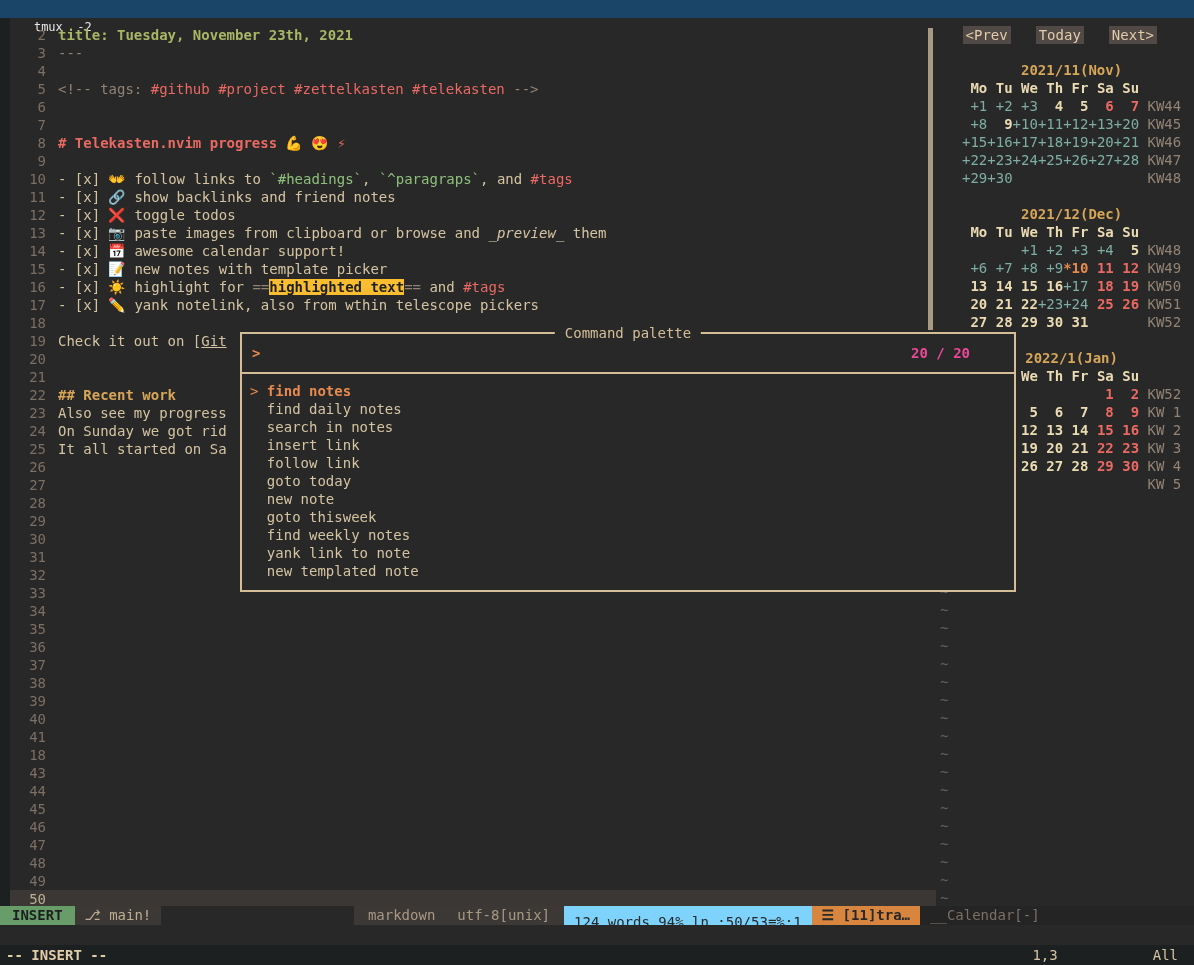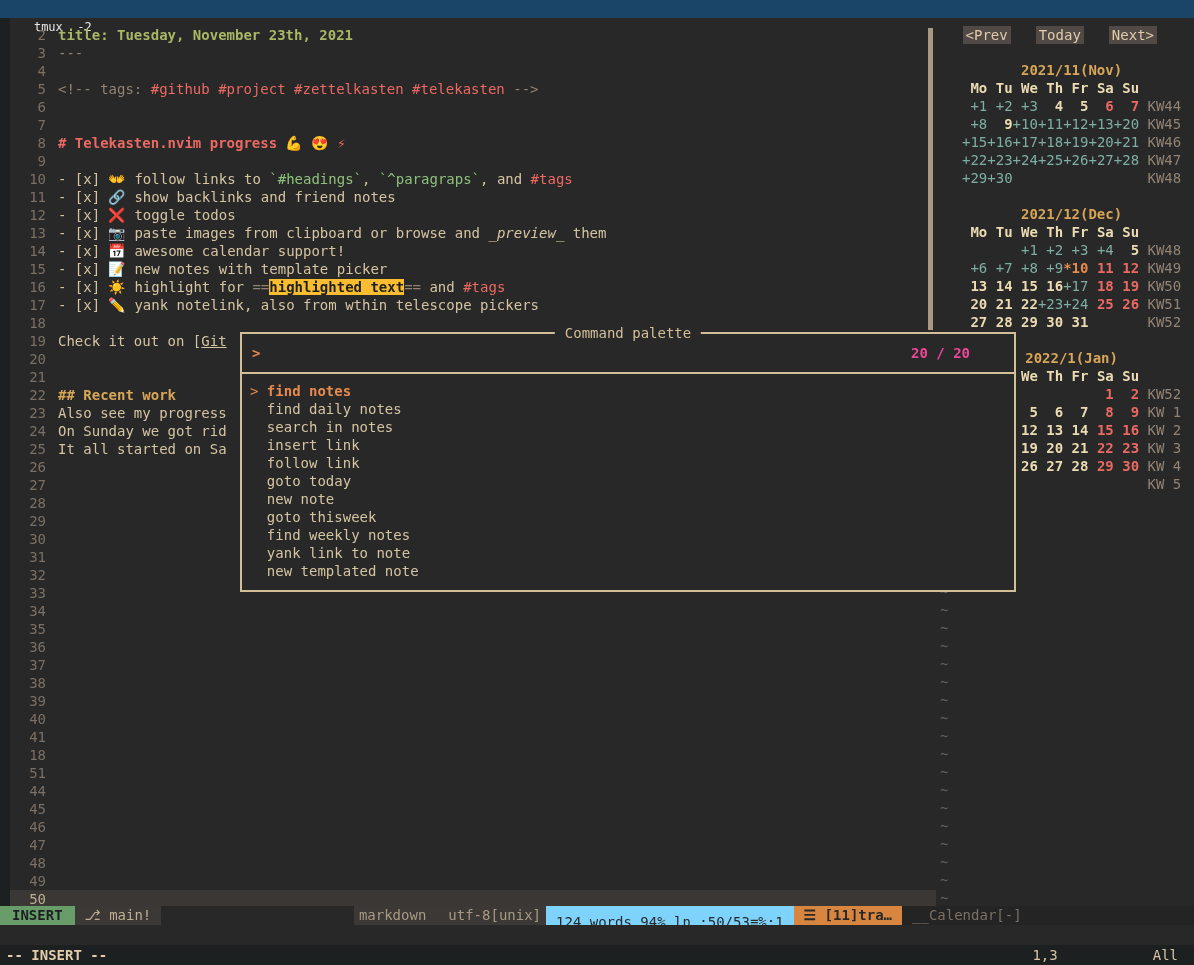--- a/index.html
+++ b/index.html
@@ -63,21 +63,21 @@
   .pal-item{display:flex;height:18px;line-height:18px;white-space:pre;padding-left:8px;color:#d5c4a1}
   .pal-caret{color:#e78a4e;white-space:pre}
   .pal-item.selected .pal-label{color:#e78a4e;font-weight:bold}
 
   
   .statusline{position:absolute;top:906px;left:0;width:1194px;height:19px;display:flex;line-height:19px;
     background:#282828;white-space:pre;overflow:hidden}
   .sl-mode{background:#689d6a;color:#1d2021;font-weight:bold;padding:0 12px}
   .sl-branch{background:#3c3836;color:#bdae93;padding:0 10px}
   .sl-file{background:#282828;color:#928374;padding:16px 12px}
-  .sl-meta{background:#3c3836;color:#a89984;padding:0 5px;display:flex;gap:22px}
+  .sl-meta{background:#3c3836;color:#a89984;padding:0 14px;display:flex;gap:22px}
   .sl-stats{background:#7dd3fc;color:#282828;padding:7px 10px}
   .sl-tabs{background:#d8863f;color:#282828;padding:0 10px;font-weight:bold}
   .sl-cal{background:#242424;color:#7c6f64;padding-left:10px;flex:1}
 
   .cmdline{position:absolute;top:925px;left:0;width:1194px;height:20px;line-height:20px;color:#bdae93;
     padding-left:5px;white-space:pre}
   .rulerline{position:absolute;top:945px;left:0;width:1194px;height:20px;line-height:20px;background:#1d2021;
     display:flex;padding:0 16px 0 6px;color:#d5c4a1;white-space:pre}
   .rl-mode{font-weight:bold;color:#e2cca9}
   .rl-pos{margin-left:auto}
@@ -130,21 +130,21 @@
           <div class="ed-row"><span class="lnum">33</span><span class="lcontent"></span></div>
           <div class="ed-row"><span class="lnum">34</span><span class="lcontent"></span></div>
           <div class="ed-row"><span class="lnum">35</span><span class="lcontent"></span></div>
           <div class="ed-row"><span class="lnum">36</span><span class="lcontent"></span></div>
           <div class="ed-row"><span class="lnum">37</span><span class="lcontent"></span></div>
           <div class="ed-row"><span class="lnum">38</span><span class="lcontent"></span></div>
           <div class="ed-row"><span class="lnum">39</span><span class="lcontent"></span></div>
           <div class="ed-row"><span class="lnum">40</span><span class="lcontent"></span></div>
           <div class="ed-row"><span class="lnum">41</span><span class="lcontent"></span></div>
           <div class="ed-row"><span class="lnum">18</span><span class="lcontent"></span></div>
-          <div class="ed-row"><span class="lnum">51</span><span class="lcontent"></span></div>
+          <div class="ed-row"><span class="lnum">43</span><span class="lcontent"></span></div>
           <div class="ed-row"><span class="lnum">44</span><span class="lcontent"></span></div>
           <div class="ed-row"><span class="lnum">45</span><span class="lcontent"></span></div>
           <div class="ed-row"><span class="lnum">46</span><span class="lcontent"></span></div>
           <div class="ed-row"><span class="lnum">47</span><span class="lcontent"></span></div>
           <div class="ed-row"><span class="lnum">48</span><span class="lcontent"></span></div>
           <div class="ed-row"><span class="lnum">49</span><span class="lcontent"></span></div>
           <div class="ed-row cursorline"><span class="lnum">50</span><span class="lcontent"></span></div>
         </div>
       <div class="scrollbar"></div>
     </div>

